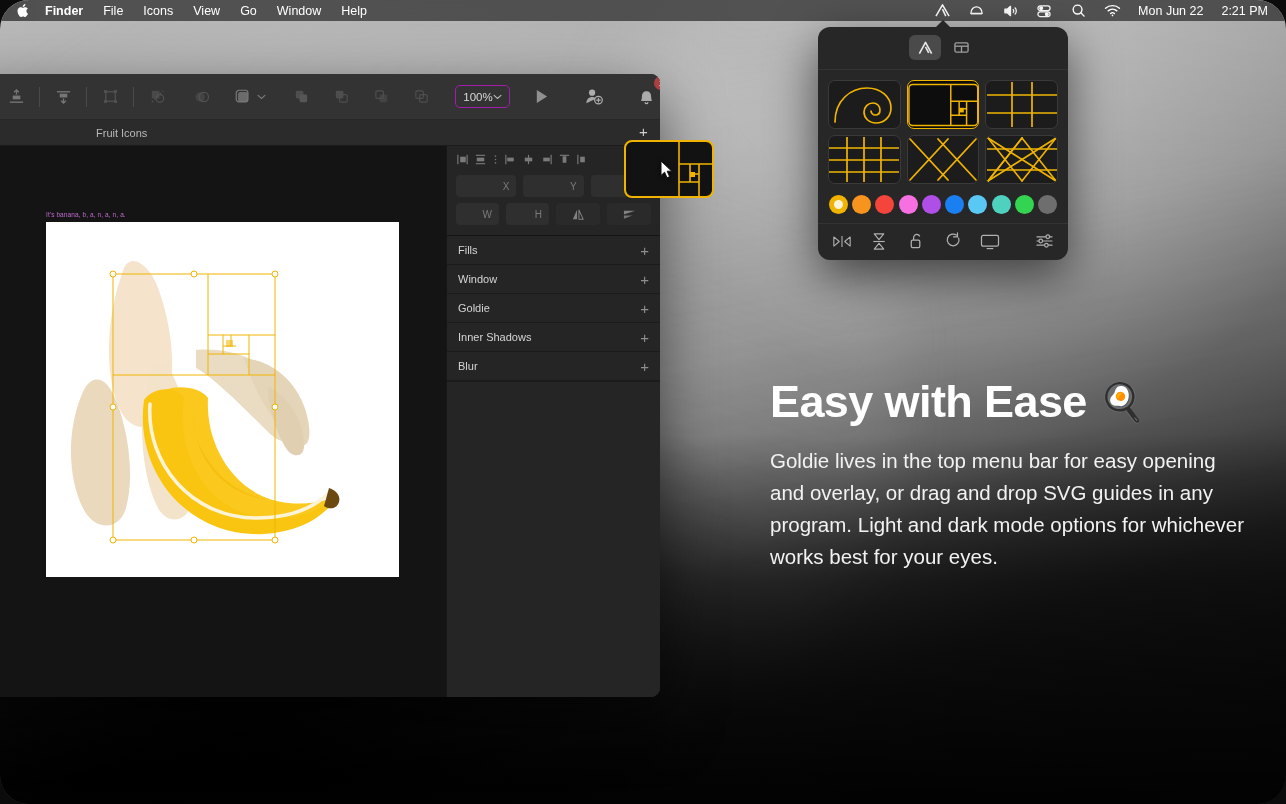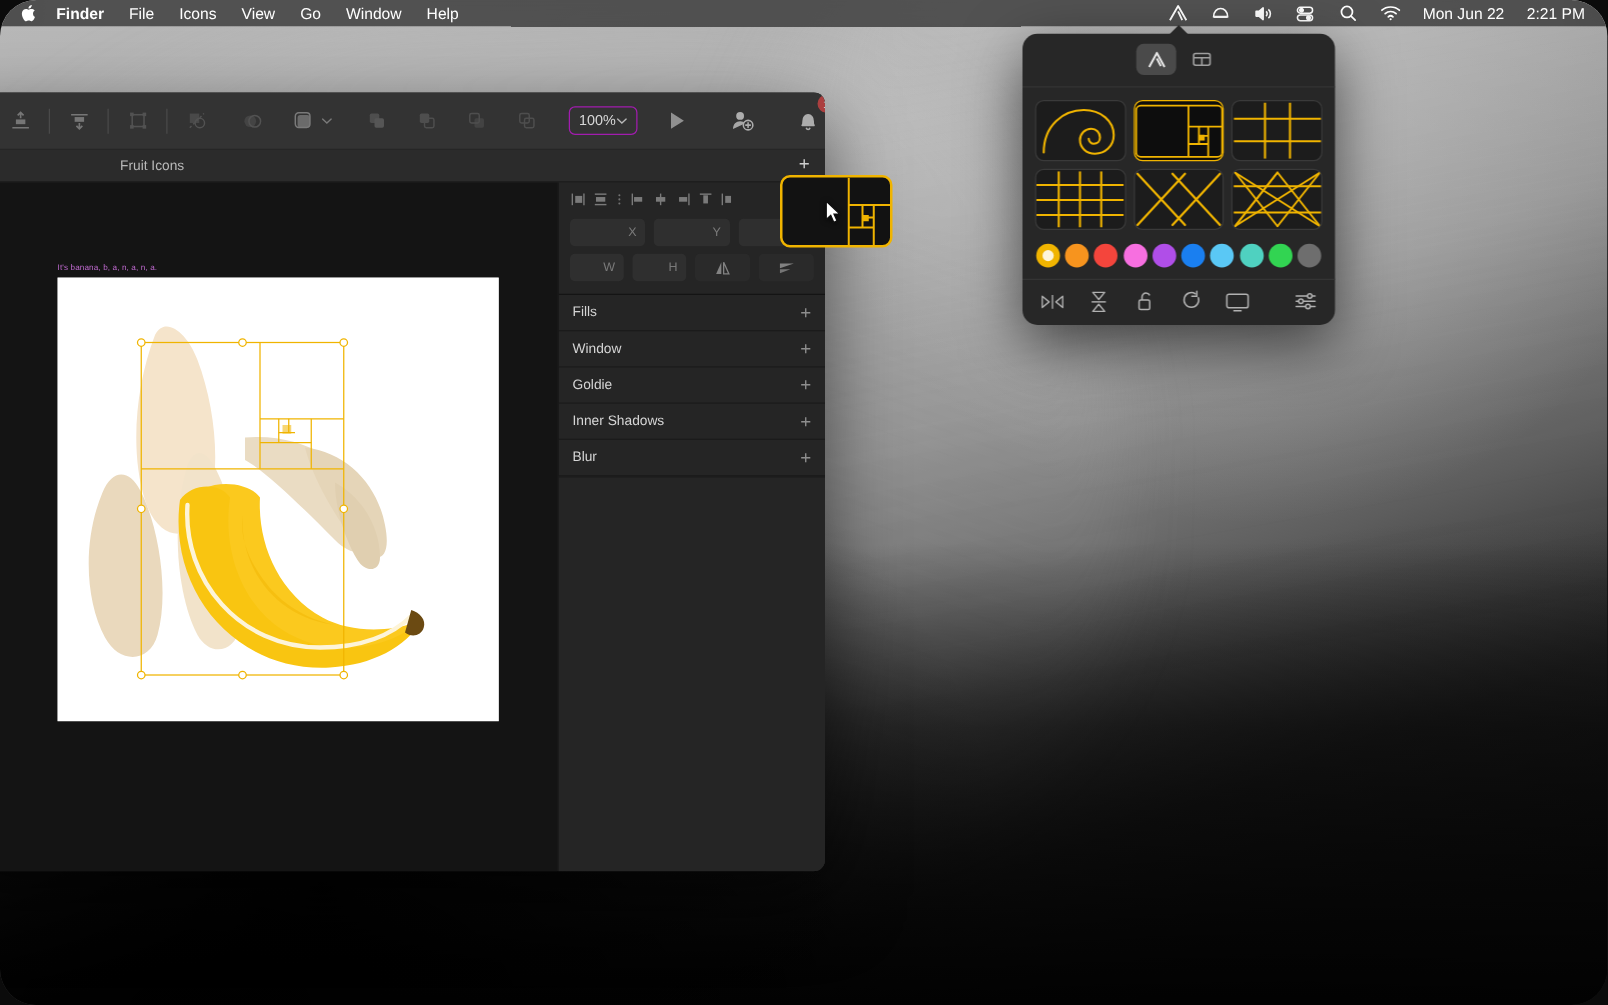--- a/index.html
+++ b/index.html
@@ -839,14 +839,21 @@
           <line x1="2" y1="8.5" x2="18" y2="8.5"></line>
           <line x1="2" y1="13" x2="18" y2="13"></line>
           <circle cx="13.5" cy="4" r="1.9" fill="#272727"></circle>
           <circle cx="6" cy="8.5" r="1.9" fill="#272727"></circle>
           <circle cx="12" cy="13" r="1.9" fill="#272727"></circle>
         </svg>
       </div>
     </div>
   </div>
 
+  <div class="promo">
+    <h1>
+      <span>Easy with Ease</span>
+      <span class="pan-emoji">🍳</span>
+    </h1>
+    <p>Goldie lives in the top menu bar for easy opening and overlay, or drag and drop SVG guides in any program. Light and dark mode options for whichever works best for your eyes.</p>
+  </div>
 
 </div>
 
 </body></html>

